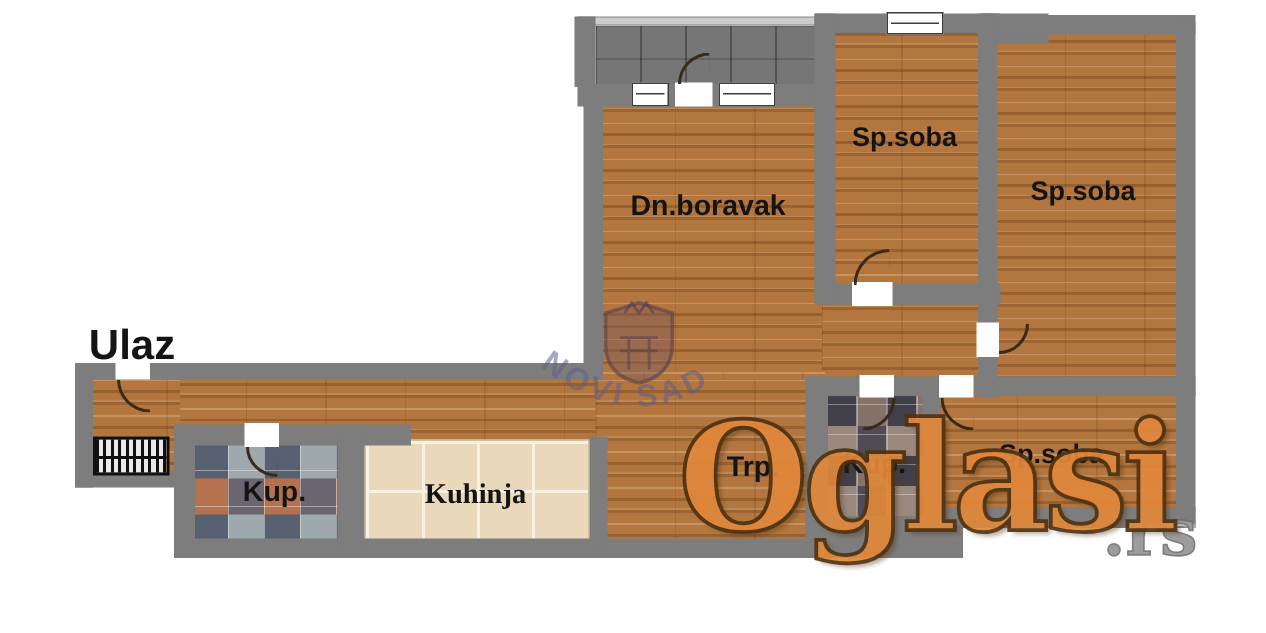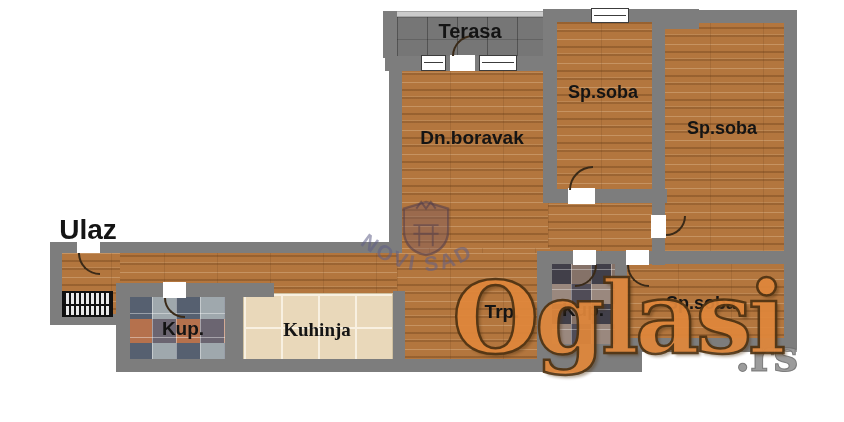--- a/index.html
+++ b/index.html
@@ -131,21 +131,20 @@
       <path d="M17 28 H43 M17 37 H43 M23 28 V50 M37 28 V50" fill="none" stroke="rgba(80,60,75,0.5)" stroke-width="2"></path>
     </svg>
     <svg style="left:0;top:84px;" width="160" height="70" viewBox="0 0 160 70">
       <path id="arcpath" d="M 10 10 Q 80 72 150 10" fill="none"></path>
       <text font-family="Liberation Sans, sans-serif" font-size="21" font-weight="bold" letter-spacing="3" fill="rgba(95,95,135,0.55)">
         <textPath href="#arcpath" startOffset="6">NOVI SAD</textPath>
       </text>
     </svg>
   </div>
 
-  <div class="label" style="left:470px;top:31px;font-size:20px;">Terasa</div>
   <div class="label" style="left:472px;top:138px;font-size:19px;">Dn.boravak</div>
   <div class="label" style="left:603px;top:92px;font-size:18px;">Sp.soba</div>
   <div class="label" style="left:722px;top:128px;font-size:18px;">Sp.soba</div>
   <div class="label" style="left:701px;top:303px;font-size:18px;">Sp.soba</div>
   <div class="label" style="left:88px;top:230px;font-size:28px;">Ulaz</div>
   <div class="label" style="left:183px;top:329px;font-size:19px;">Kup.</div>
   <div class="label" style="left:317px;top:330px;font-size:19px;font-family:Liberation Serif, serif;">Kuhinja</div>
   <div class="label" style="left:474px;top:312px;font-size:19px;margin-left:28px;">Trp.</div>
   <div class="label" style="left:583px;top:310px;font-size:19px;">Kup.</div>
 

